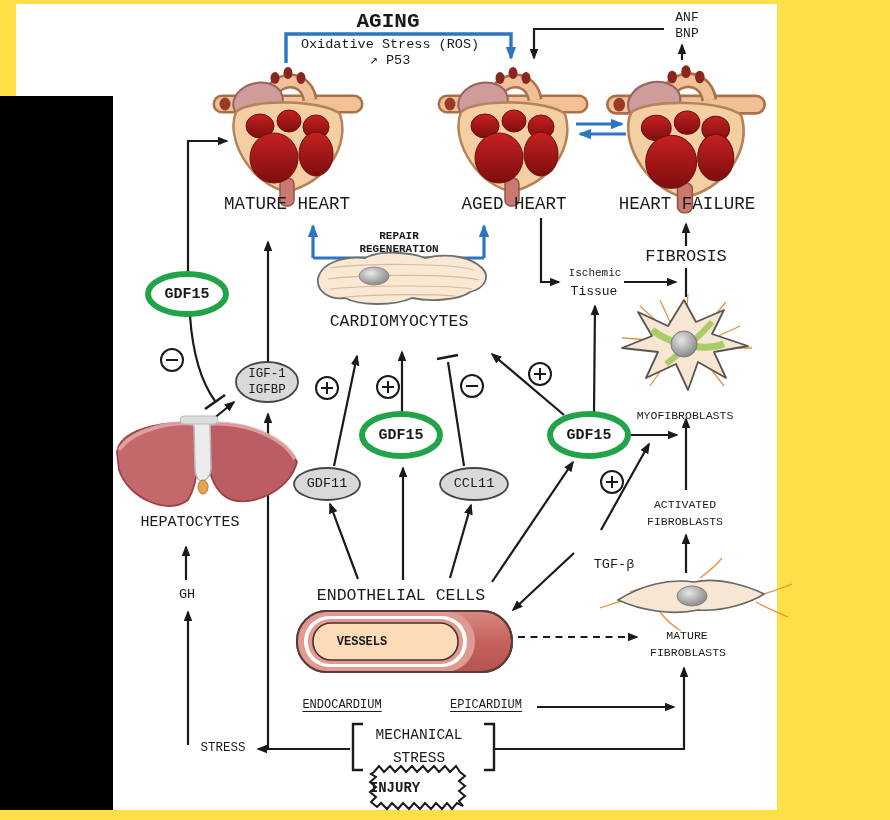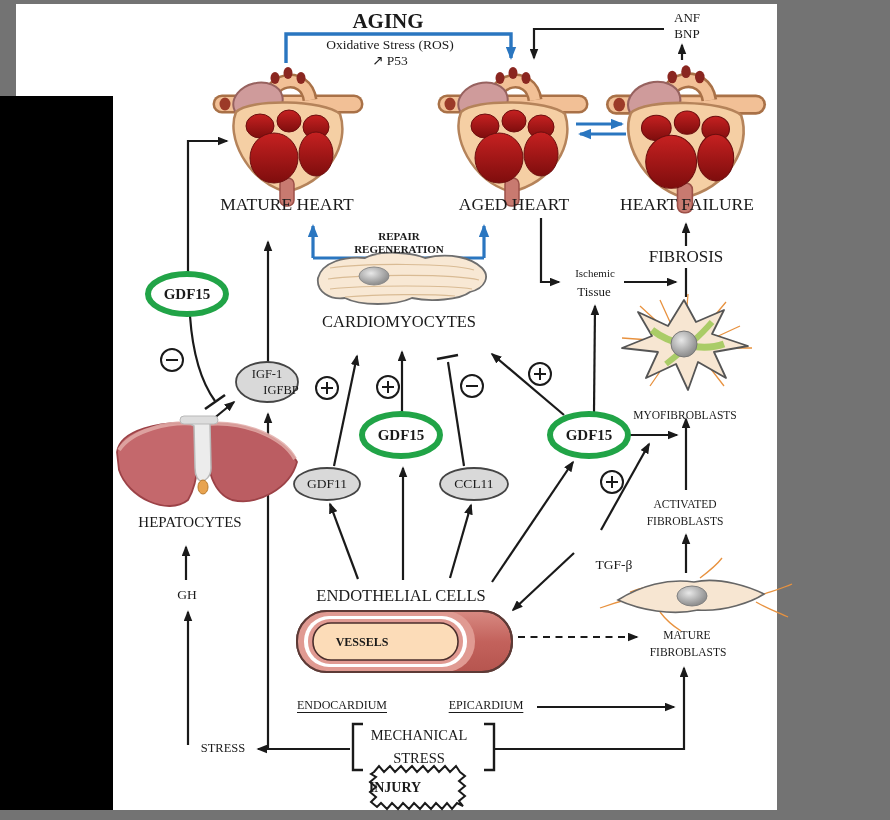--- a/index.html
+++ b/index.html
@@ -1,17 +1,17 @@
 <!DOCTYPE html>
 <html><head>
 <meta charset="utf-8">
 <style>
   html,body{margin:0;padding:0;background:#000;}
-  #stage{position:relative;width:890px;height:820px;background:#737373;overflow:hidden;
-         font-family:Liberation Serif, serif;color:#1a1a1a;}
+  #stage{position:relative;width:890px;height:820px;background:#fde047;overflow:hidden;
+         font-family:Liberation Mono, monospace;color:#1a1a1a;}
   #paper{position:absolute;left:16px;top:4px;width:761px;height:806px;background:#fff;}
   #maskL{position:absolute;left:0;top:96px;width:113px;height:714px;background:#000;}
   #diagram-svg{position:absolute;left:0;top:0;}
   .lbl{position:absolute;transform:translate(-50%,-50%);white-space:nowrap;line-height:1;
        color:#1a1a1a;text-align:center;}
   .b{font-weight:bold;}
   .u{text-decoration:underline;text-underline-offset:3px;}
 </style>
 </head>
 <body>
@@ -229,21 +229,21 @@
   <div class="lbl" style="left:687px;top:205px;font-size:17.5px;">HEART FAILURE</div>
 
   <div class="lbl b" style="left:399px;top:236px;font-size:11px;">REPAIR</div>
   <div class="lbl b" style="left:399px;top:249px;font-size:11px;">REGENERATION</div>
   <div class="lbl" style="left:399px;top:322px;font-size:16.5px;">CARDIOMYOCYTES</div>
 
   <div class="lbl b" style="left:187px;top:294px;font-size:15px;">GDF15</div>
   <div class="lbl b" style="left:401px;top:435px;font-size:15px;">GDF15</div>
   <div class="lbl b" style="left:589px;top:435px;font-size:15px;">GDF15</div>
   <div class="lbl" style="left:267px;top:374px;font-size:12.5px;">IGF-1</div>
-  <div class="lbl" style="left:281px;top:390px;font-size:12.5px;">IGFBP</div>
+  <div class="lbl" style="left:267px;top:390px;font-size:12.5px;">IGFBP</div>
   <div class="lbl" style="left:327px;top:484px;font-size:13.5px;">GDF11</div>
   <div class="lbl" style="left:474px;top:484px;font-size:13.5px;">CCL11</div>
   <div class="lbl" style="left:614px;top:542px;font-size:13.5px;margin-top:23px;">TGF-β</div>
   <div class="lbl" style="left:187px;top:595px;font-size:13.5px;">GH</div>
 
   <div class="lbl" style="left:190px;top:522px;font-size:15px;">HEPATOCYTES</div>
   <div class="lbl" style="left:595px;top:273px;font-size:11px;">Ischemic</div>
   <div class="lbl" style="left:594px;top:291px;font-size:13px;">Tissue</div>
   <div class="lbl" style="left:686px;top:256px;font-size:17px;">FIBROSIS</div>
   <div class="lbl" style="left:685px;top:396px;font-size:11.5px;margin-top:20px;">MYOFIBROBLASTS</div>

